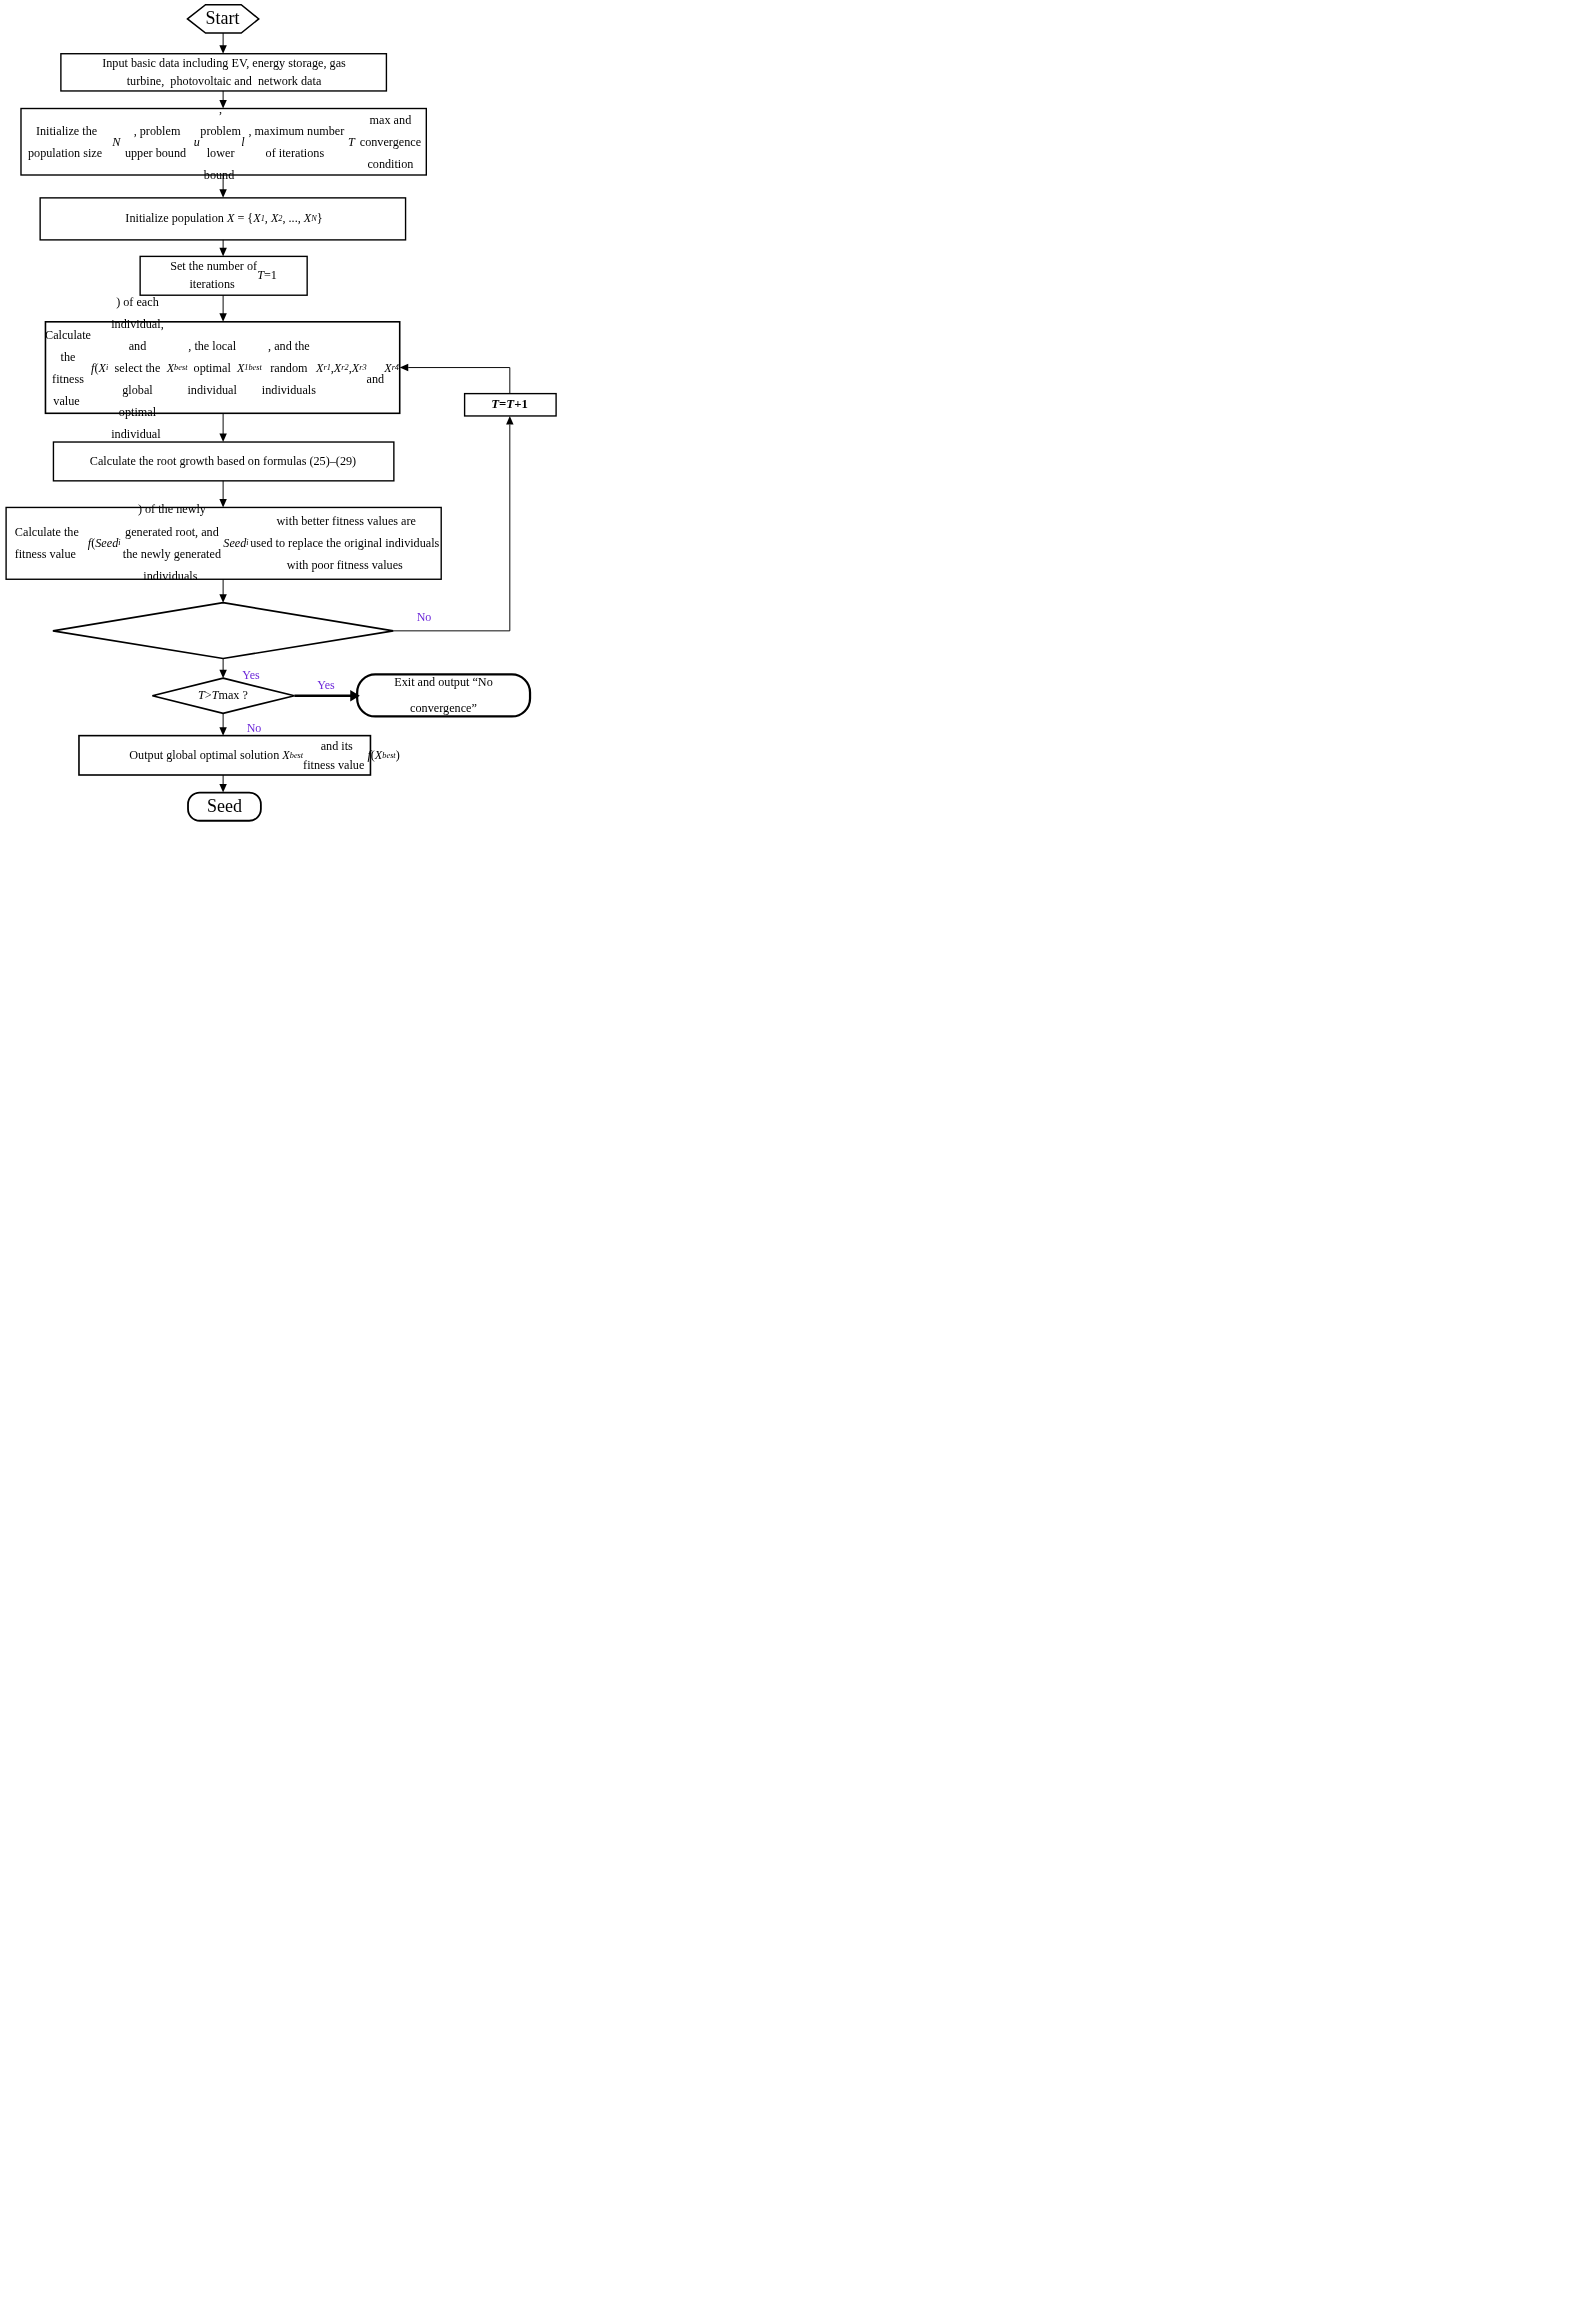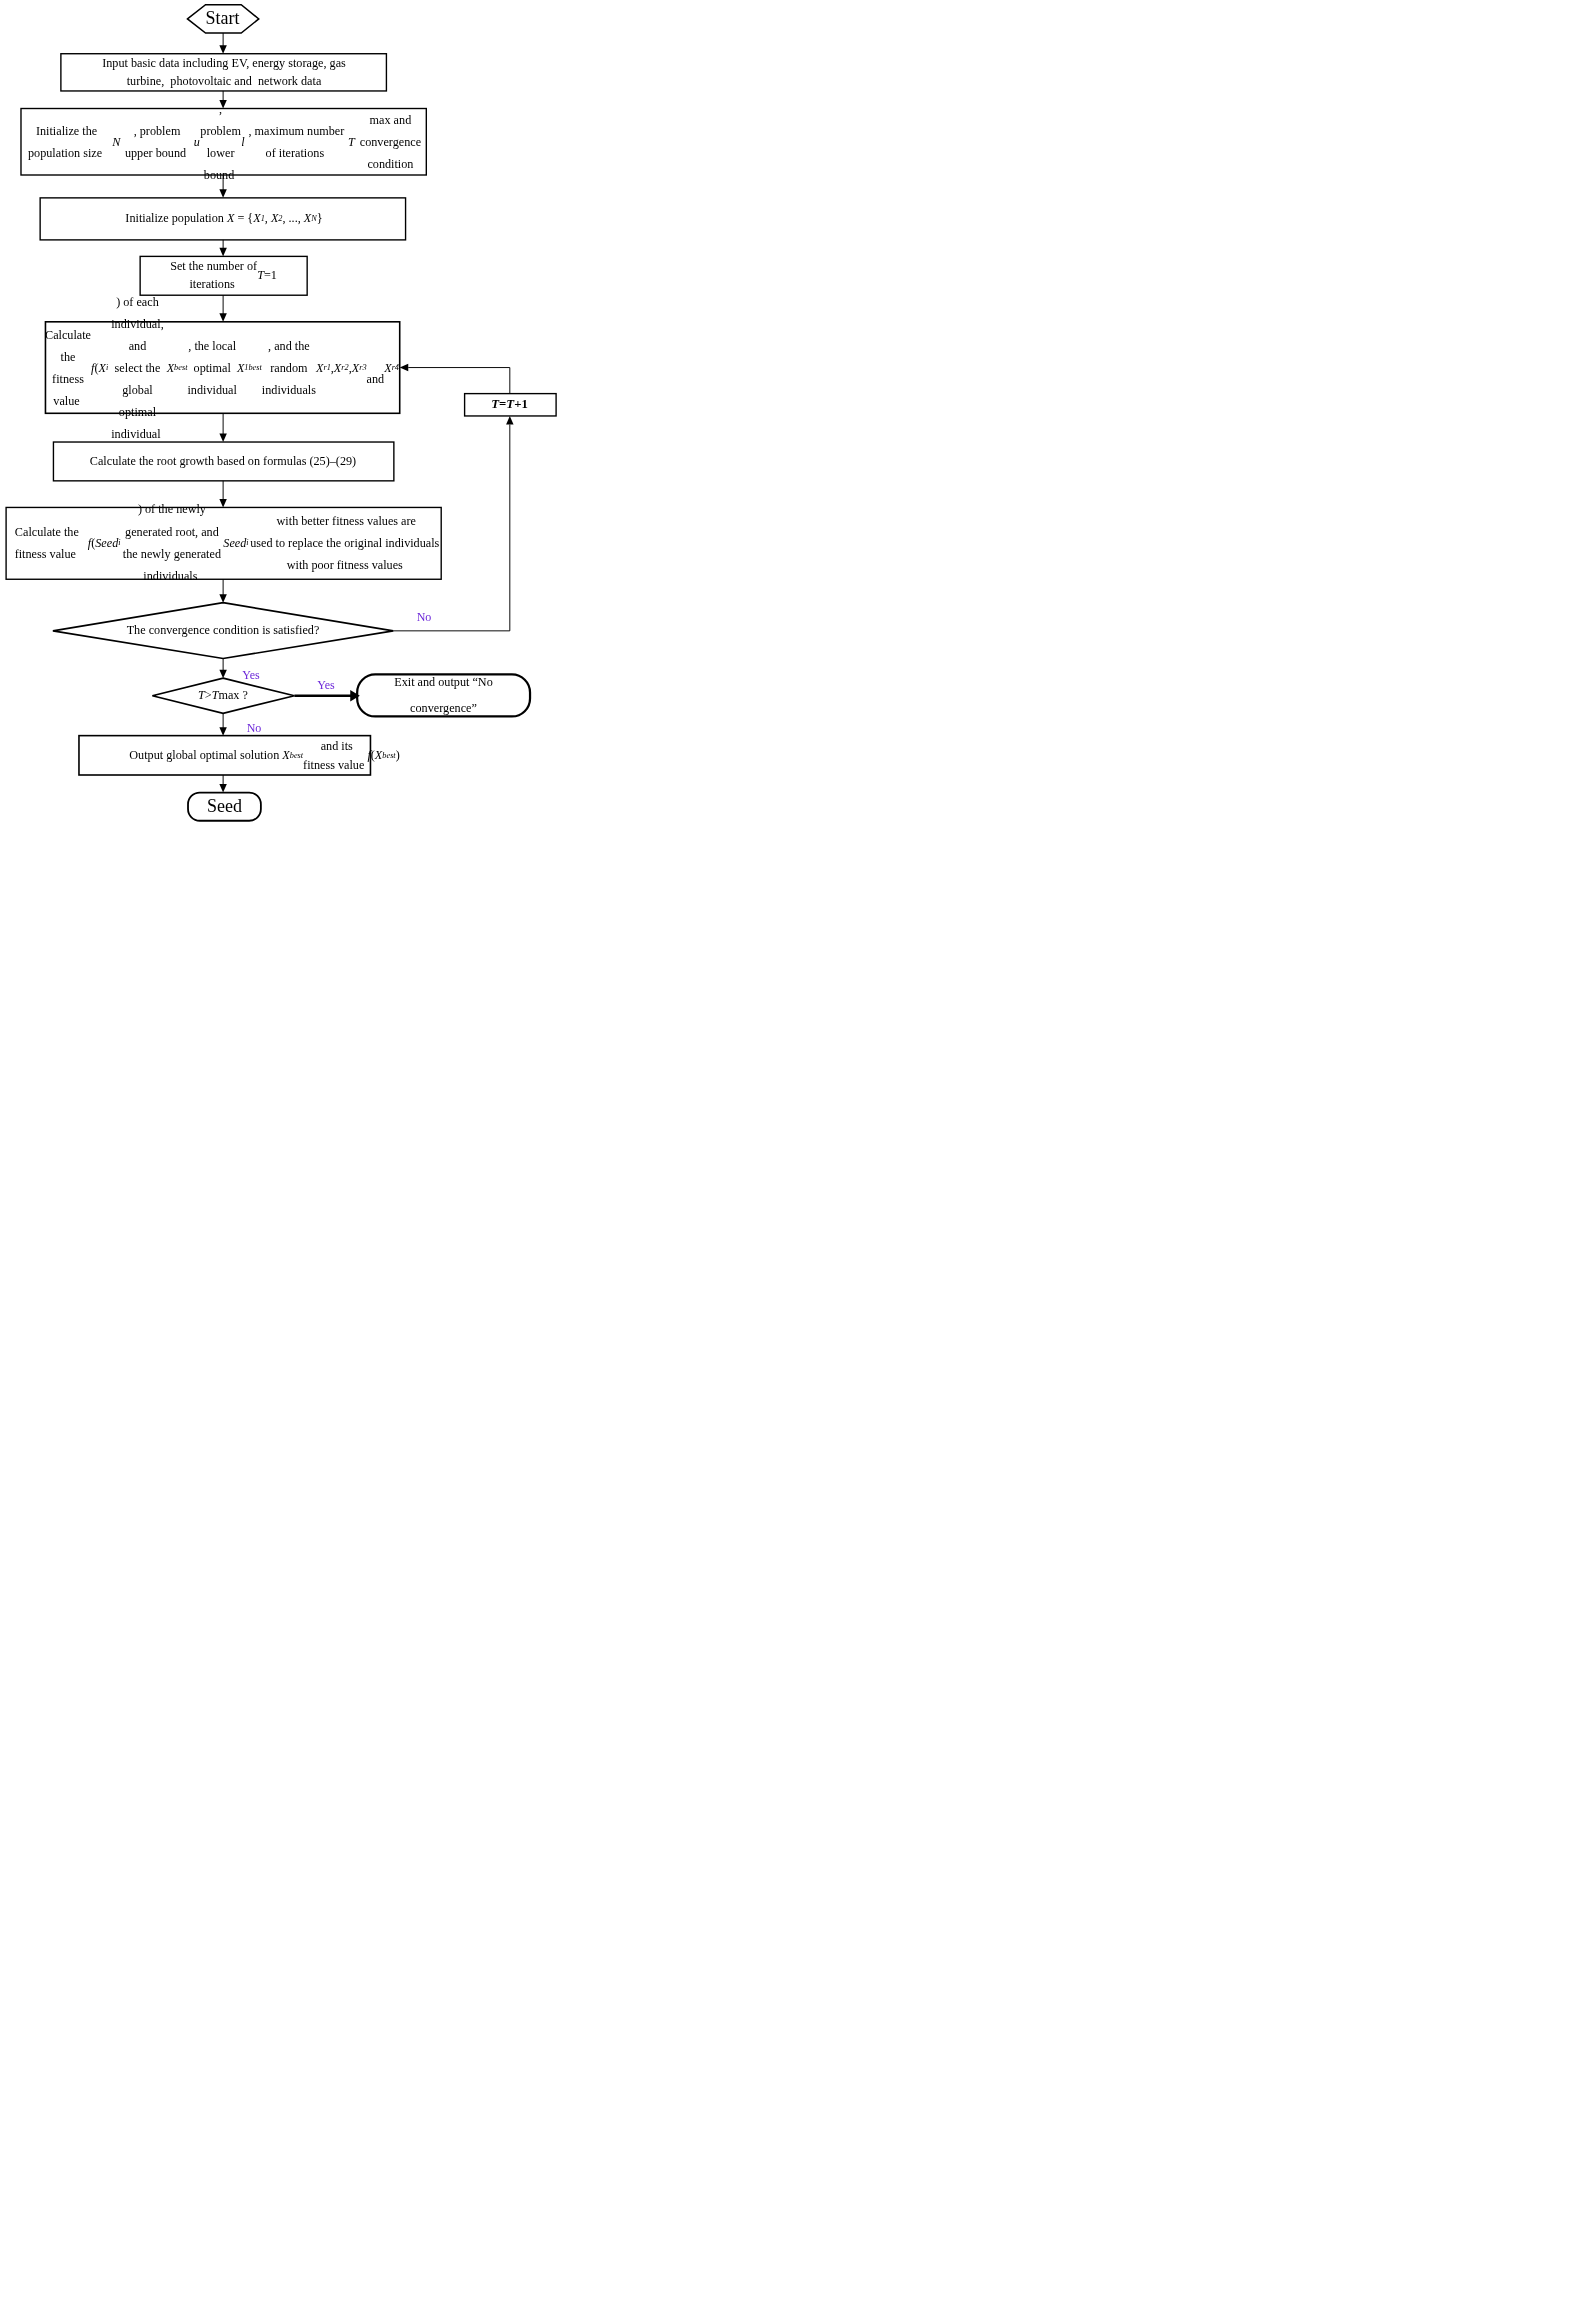--- a/index.html
+++ b/index.html
@@ -110,21 +110,20 @@
   <div class="node-text" style="left:40px;top:198px;width:368px;height:42px;">Initialize population <i>X</i> = {<i>X</i><sub>1</sub>, <i>X</i><sub>2</sub>, ..., <i>X</i><sub>N</sub>}</div>
 
   <div class="node-text" style="left:140px;top:256px;width:167px;height:39px;">Set the number of<br>iterations <i>T</i>=1</div>
 
   <div class="node-text lh41" style="left:45px;top:322px;width:354px;height:91px;">Calculate the fitness value <i>f</i>(<i>X</i><sub>i</sub>) of each individual, and<br>select the global optimal individual <i>X</i><sub>best</sub>, the local<br>optimal individual <i>X</i><sub>1best</sub>, and the random individuals <i>X</i><sub>r1</sub>,<br><i>X</i><sub>r2</sub>, <i>X</i><sub>r3</sub> and <i>X</i><sub>r4</sub></div>
 
   <div class="node-text" style="left:53px;top:442px;width:340px;height:39px;">Calculate the root growth based on formulas (25)–(29)</div>
 
   <div class="node-text lh42" style="left:5.9px;top:507px;width:435px;height:72px;">Calculate the fitness value <i>f</i>(<i>Seed</i><sub>i</sub>) of the newly generated root, and<br>the newly generated individuals <i>Seed</i><sub>i</sub> with better fitness values are<br>used to replace the original individuals with poor fitness values</div>
 
-  <div class="node-text" style="left:90px;top:603px;width:266px;height:56px;">The convergence condition is satisfied?</div>
 
   <div class="node-text t1-text" style="left:464px;top:394px;width:91px;height:22.3px;"><i>T</i>=<i>T</i>+1</div>
 
   <div class="node-text" style="left:152px;top:678px;width:142px;height:35px;"><i>T</i>&gt;<i>T</i>max ?</div>
 
   <div class="node-text lh38" style="left:357px;top:674px;width:173px;height:42px;">Exit and output “No<br>convergence”</div>
 
   <div class="node-text lh35" style="left:79px;top:736px;width:291px;height:39px;padding-left:40px;">Output global optimal solution <i>X</i><sub>best</sub> and its<br>fitness value <i>f</i>(<i>X</i><sub>best</sub>)</div>
 
   <div class="node-text terminator-text" style="left:188px;top:793px;width:73px;height:28px;">Seed</div>

